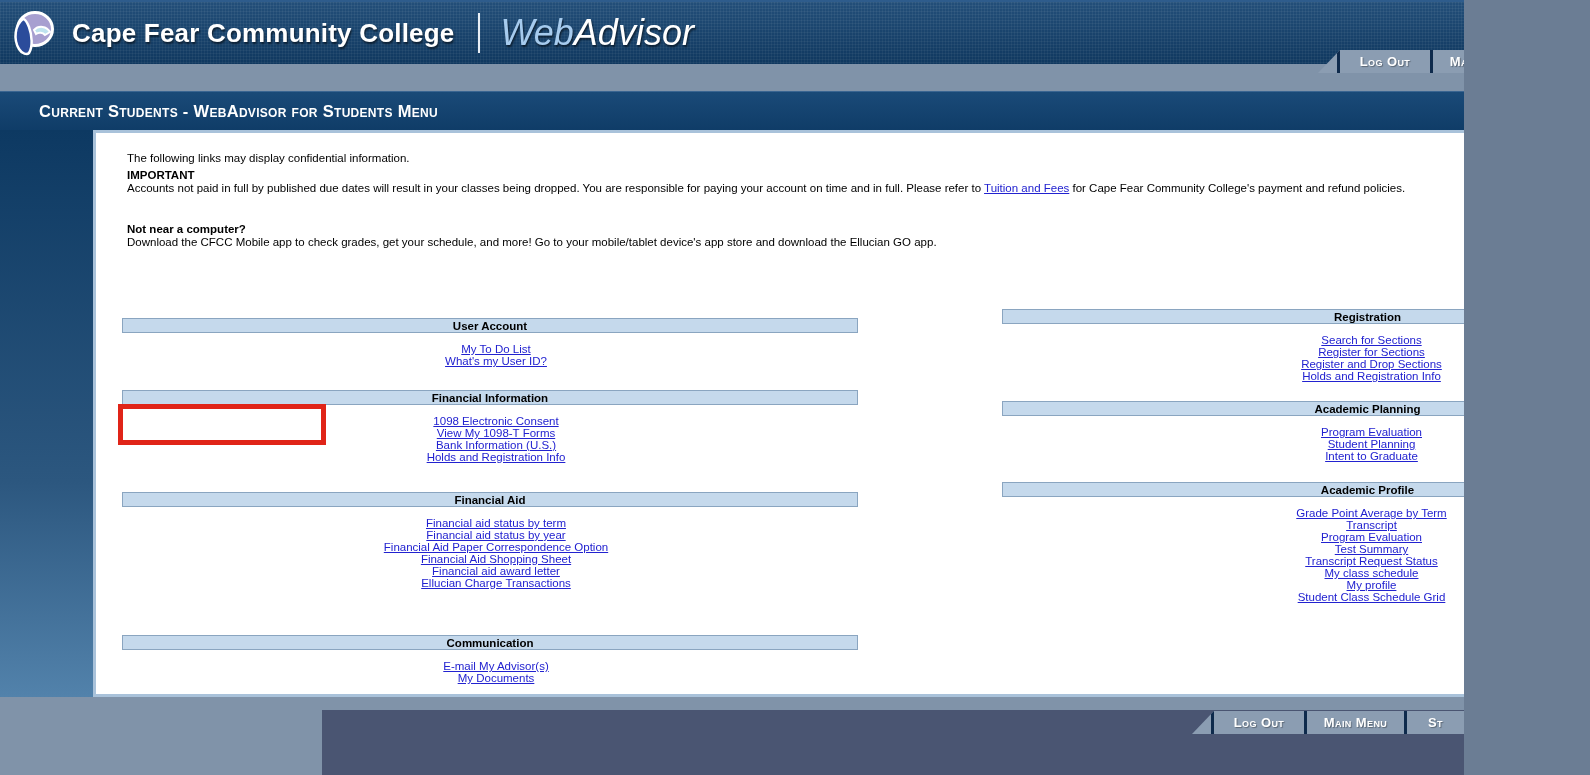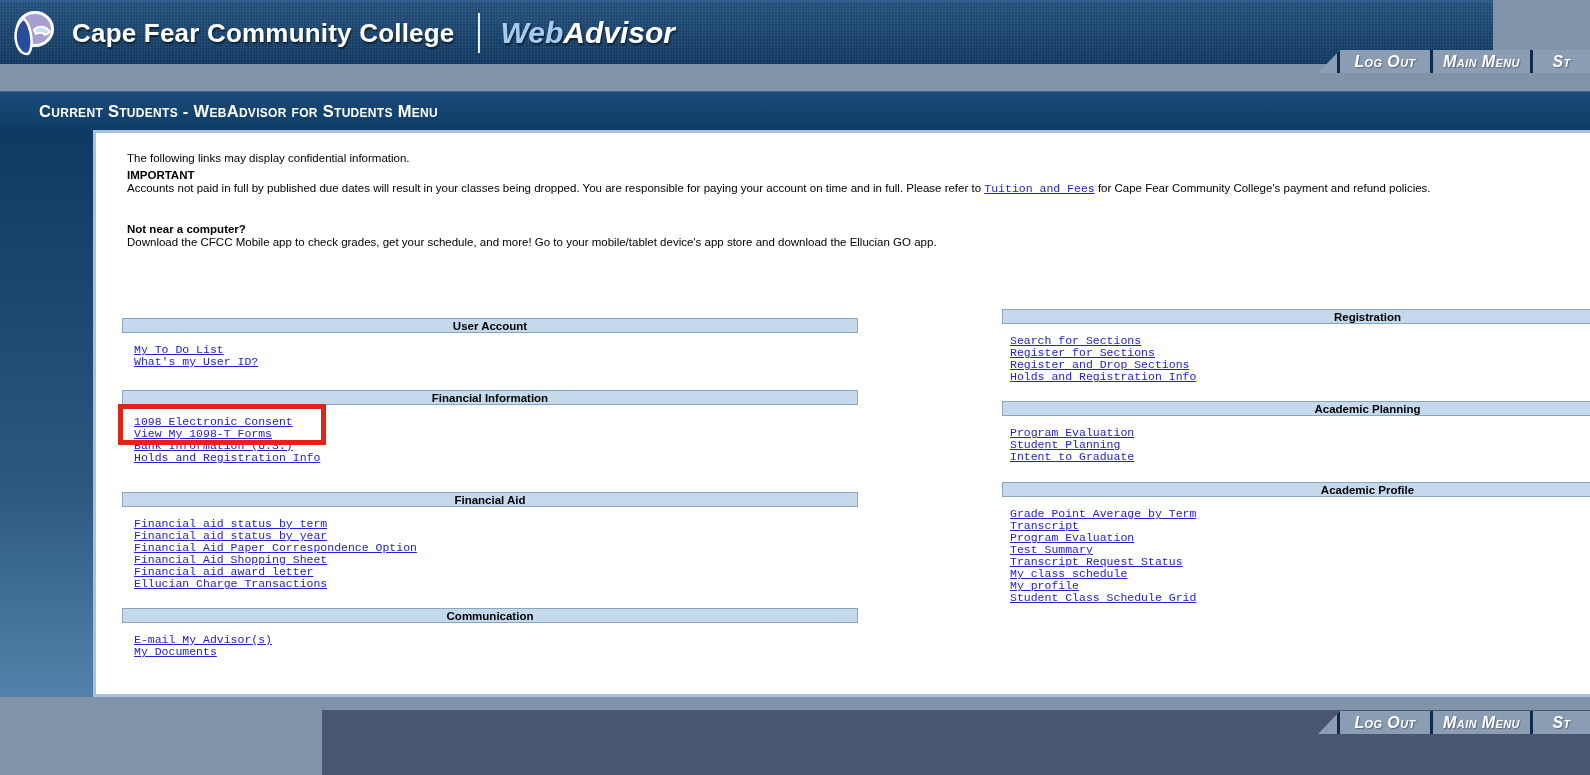--- a/index.html
+++ b/index.html
@@ -1,58 +1,59 @@
 <!DOCTYPE html>
 <html><head>
 <meta charset="utf-8">
 <style>
   * { margin:0; padding:0; box-sizing:content-box; }
   html,body { background:#6b7d94; }
   .page {
-    position:relative; width:1590px; height:775px; overflow:hidden;
+    position:relative; width:1464px; height:775px; overflow:hidden;
     font-family:"Liberation Sans", sans-serif; font-size:11.5px; color:#000;
     background:#0f172a;
+    text-align:center;
   }
   
   .top-area { position:absolute; left:0; top:0; width:1590px; height:91px; background:#8093a9; }
   .navy-header {
     position:absolute; left:0; top:0; width:1493px; height:62px;
     background-color:#12416f;
     background-image:
       linear-gradient(180deg, rgba(255,255,255,.07), rgba(0,0,0,.14)),
       linear-gradient(90deg, rgba(255,255,255,.05) 1px, transparent 1px),
       linear-gradient(rgba(255,255,255,.05) 1px, transparent 1px);
     background-size:100% 100%, 3px 3px, 3px 3px;
     border-top:2px solid #2e5c8c;
     display:flex; align-items:center;
   }
   .logo { margin-left:10px; flex:0 0 auto; }
   .school-name {
     margin-left:16px; color:#fff; font-size:26px; font-weight:bold; letter-spacing:.2px;
     text-shadow:1px 2px 2px rgba(0,0,0,.55); white-space:nowrap;
   }
   .hdr-divider { width:2px; height:40px; background:#e9eff6; margin:0 20px 0 24px; }
-  .product { font-size:30px; font-weight:bold; font-style:italic; white-space:nowrap;
+  .product { font-size:36px; font-weight:normal; font-style:italic; white-space:nowrap;
     text-shadow:1px 2px 2px rgba(0,0,0,.55); }
   .product .web { color:#a6cbee; }
   .product .adv { color:#ffffff; }
   
   .tabbar {
     position:absolute; width:272px; height:23px; background:#8b9db2;
     clip-path:polygon(22px 0, 100% 0, 100% 100%, 0 100%);
     display:flex; align-items:stretch;
   }
   .tabbar.top { right:0; top:50px; }
   .tabbar.bottom { right:0; top:711px; }
   .tabwedge { width:19px; flex:0 0 auto; }
   .tabsep { width:3px; background:#0e2a4c; flex:0 0 auto; }
   .tabitem {
     display:flex; align-items:center; justify-content:center;
-    color:#fff; font-weight:bold; font-style:italic; font-variant:small-caps;
-    font-size:16px; letter-spacing:.4px; white-space:nowrap; cursor:pointer;
+    color:#fff; font-weight:bold; font-variant:small-caps;
+    font-size:13px; letter-spacing:.4px; white-space:nowrap; cursor:pointer;
     text-shadow:1px 1px 1px rgba(0,0,0,.35);
   }
   
   .title-bar {
     position:absolute; left:0; top:91px; width:1590px; height:39px;
     background:linear-gradient(180deg,#1a4a78,#0f3c67);
     border-top:1px solid #3a6591;
     display:flex; align-items:center;
   }
   .title-bar .ptitle {
@@ -65,21 +66,21 @@
     position:absolute; left:0; top:0; width:93px; height:567px;
     background:linear-gradient(180deg,#0d3962 0%, #2c577f 62%, #5282ab 100%);
   }
   .content-box {
     position:absolute; left:93px; top:0; width:1497px; height:561px;
     background:#fff; border-top:3px solid #a9c2da; border-left:3px solid #a9c2da;
     border-bottom:3px solid #a9c2da; overflow:visible;
   }
   .intro p { position:absolute; left:31px; line-height:13px; white-space:nowrap; }
   .intro .bold { font-weight:bold; }
-  a.lnk { color:#2222d0; text-decoration:underline; cursor:pointer;font-family:Liberation Mono, monospace; }
+  a.lnk { color:#2222d0; text-decoration:underline; cursor:pointer; }
   
   .section { position:absolute; }
   .section-header {
     height:13px; background:#c5d9ec; border:1px solid #8aa5c0;
     display:flex; align-items:center; justify-content:center;
   }
   .section-header span { font-weight:bold; font-size:11.5px; color:#000; }
   .section-links { margin-top:10px; }
   .link-row { height:12px; line-height:12px; white-space:nowrap; }
   
@@ -161,21 +162,21 @@
             </div>
             <div class="section-links" style="padding-left: 12px;">
               <div class="link-row"><a class="lnk">Financial aid status by term</a></div>
               <div class="link-row"><a class="lnk">Financial aid status by year</a></div>
               <div class="link-row"><a class="lnk">Financial Aid Paper Correspondence Option</a></div>
               <div class="link-row"><a class="lnk">Financial Aid Shopping Sheet</a></div>
               <div class="link-row"><a class="lnk">Financial aid award letter</a></div>
               <div class="link-row"><a class="lnk">Ellucian Charge Transactions</a></div>
             </div>
           </div>
-          <div class="section" style="left: 26px; top: 475px; width: 736px;">
+          <div class="section" style="left: 26px; top: 502px; width: 736px;">
             <div class="section-header">
               <span>Communication</span>
             </div>
             <div class="section-links" style="padding-left: 12px;">
               <div class="link-row"><a class="lnk">E-mail My Advisor(s)</a></div>
               <div class="link-row"><a class="lnk">My Documents</a></div>
             </div>
           </div>
         </div>
       <div id="right-col">

